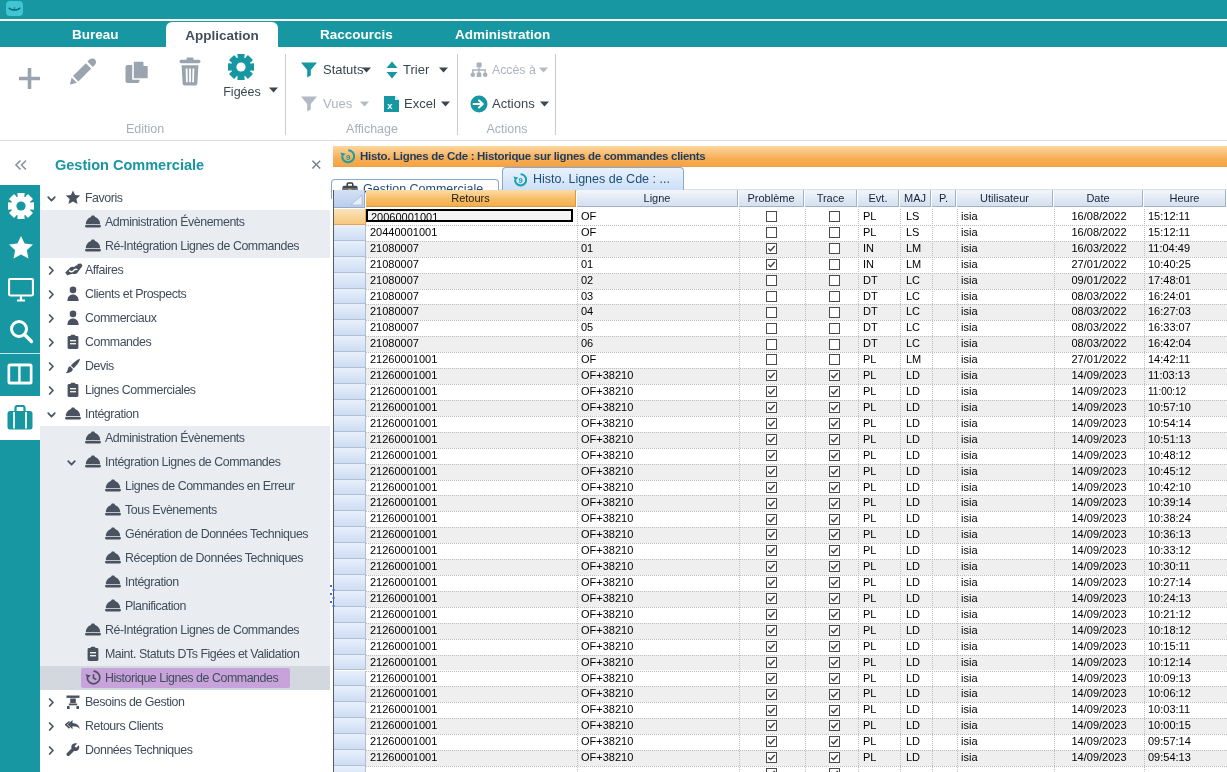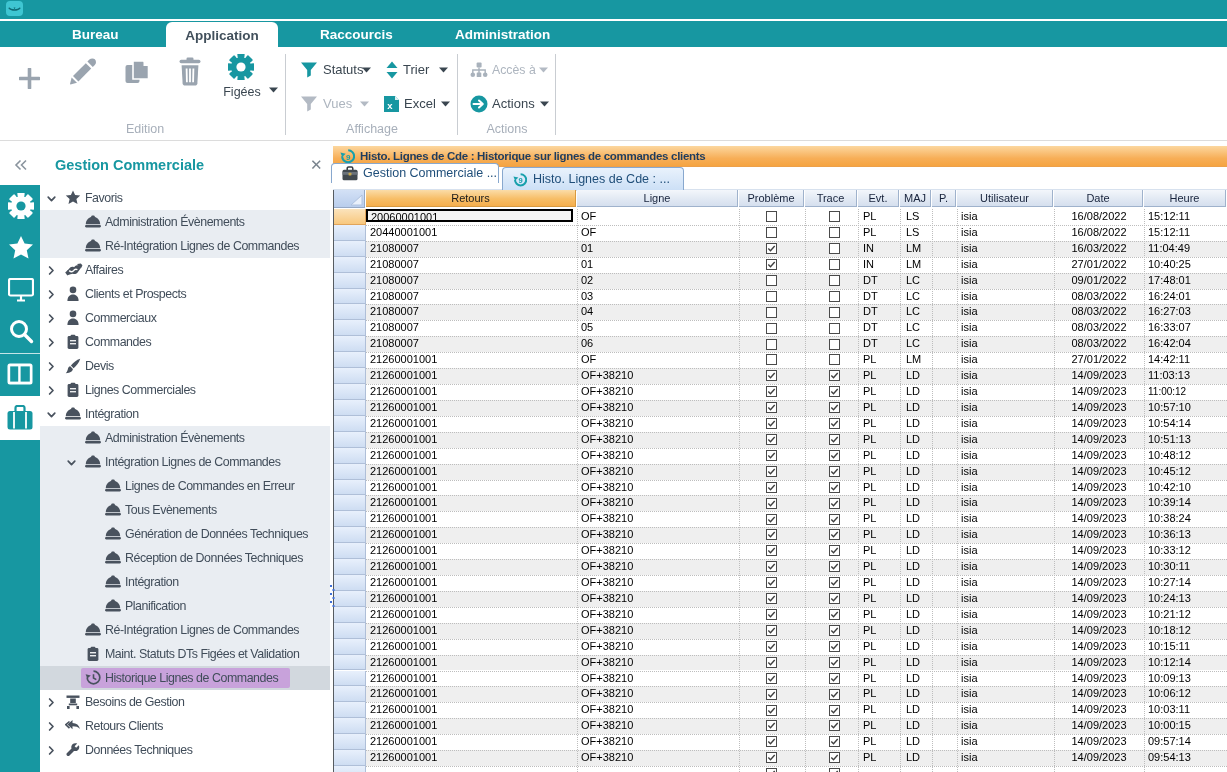--- a/index.html
+++ b/index.html
@@ -475,21 +475,21 @@
     <svg width="15" height="15" viewBox="0 0 15 15" style="">
       <path d="M8.2 1.3 A6 6 0 1 1 2.1 7.2" fill="none" stroke="#18A0AC" stroke-width="2.1"></path>
       <path d="M0.4 3.6 L2.3 8 L5.7 4.8 Z" fill="#18A0AC"></path>
       <text x="8.2" y="11" font-size="8" font-weight="bold" fill="#18A0AC" text-anchor="middle">9</text>
     </svg>
   </div>
 <div style="position:absolute;left:360px;top:148px;font-size:11.5px;letter-spacing:-0.3px;font-weight:bold;color:#1E3C5E;white-space:nowrap;line-height:17px">Histo. Lignes de Cde : Historique sur lignes de commandes clients</div>
 
 <div style="position:absolute;left:333px;top:167px;width:894px;height:23px;background:#fff;border-bottom:1px solid #D7E1EE"></div>
 
-<div style="position:absolute;left:331px;top:163px;width:168px;height:20px;background:#FFFFFF;border:1px solid #88A8CE;border-bottom:none;border-radius:4px 4px 0 0">
+<div style="position:absolute;left:331px;top:179px;width:168px;height:20px;background:#FFFFFF;border:1px solid #88A8CE;border-bottom:none;border-radius:4px 4px 0 0">
   <div style="position:absolute;left:10px;top:2px">
       <svg width="16" height="15" viewBox="0 0 16 15" style="">
         <path d="M5.2 4 L5.2 2.4 C5.2 1.6 5.8 1 6.6 1 L9.4 1 C10.2 1 10.8 1.6 10.8 2.4 L10.8 4" fill="none" stroke="#33393F" stroke-width="1.5"></path>
         <rect x="0.5" y="3.8" width="15" height="10.5" rx="1.5" fill="#41494F"></rect>
         <rect x="0.5" y="6" width="15" height="2.8" fill="#6A727A"></rect>
         <rect x="6.6" y="6.8" width="2.8" height="2.8" rx="0.5" fill="#C7A84C"></rect>
       </svg>
     </div>
   <div style="position:absolute;left:31px;top:0;font-size:12.5px;line-height:19px;color:#1F4E79;white-space:nowrap">Gestion Commerciale ...</div>
 </div>

